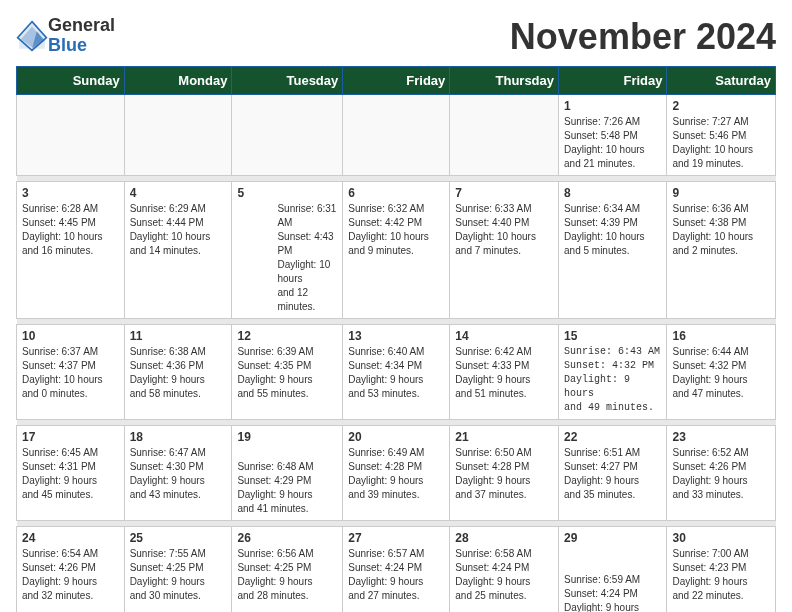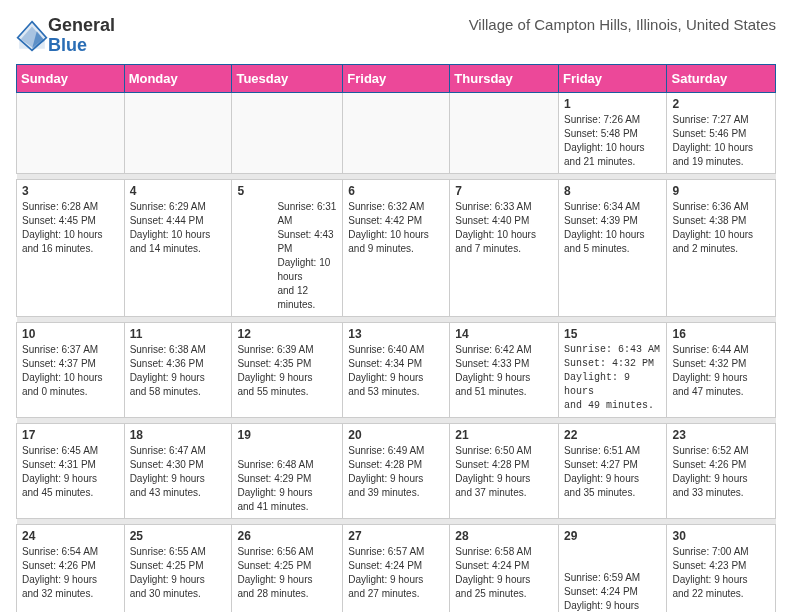--- a/index.html
+++ b/index.html
@@ -40,26 +40,26 @@
     .subtitle {
       font-size: 15px;
       color: #555;
     }
     .calendar {
       width: 100%;
       border-collapse: collapse;
       margin-top: 8px;
     }
     .calendar th {
-      background: #ec4899;
+      background: #14532d;
       color: #fff;
       padding: 6px 4px;
       font-size: 13px;
       font-weight: bold;
-      text-align: left;
+      text-align: right;
       border: 1px solid #1a5da0;
     }
     .calendar td {
       vertical-align: top;
       border: 1px solid #ccc;
       padding: 4px 5px;
       width: 113px;
       min-height: 80px;
       background: #fff;
       font-size: 10.5px;
@@ -97,21 +97,21 @@
       <polygon points="20,2 38,22 20,38 2,22" fill="none" stroke="#2a6db5" stroke-width="2"></polygon>
       <polygon points="20,8 34,24 20,34 6,24" fill="#2a6db5" opacity="0.3"></polygon>
       <polygon points="26,14 36,26 20,36" fill="#2a6db5" opacity="0.6"></polygon>
     </svg>
     <div class="logo-text">
       <div class="logo-general">General</div>
       <div class="logo-blue">Blue</div>
     </div>
   </div>
   <div class="title-block">
-    <div class="subtitle">Village of Campton Hills, Illinois, United States</div>
+    <div class="month-title">November 2024</div>
   </div>
 </div>
 
 <table class="calendar">
   <thead>
     <tr>
     <th>Sunday</th>
         <th>Monday</th>
         <th>Tuesday</th>
         <th>Friday</th>
@@ -334,21 +334,21 @@
       <tr>
         <td>
           <span class="day-number">24</span>
           <div class="day-info" style="white-space: pre-line;">Sunrise: 6:54 AM
 Sunset: 4:26 PM
 Daylight: 9 hours
 and 32 minutes.</div>
         </td>
         <td>
           <span class="day-number">25</span>
-          <div class="day-info" style="white-space: pre-line;">Sunrise: 6:55 AM
+          <div class="day-info" style="white-space: pre-line;">Sunrise: 7:55 AM
 Sunset: 4:25 PM
 Daylight: 9 hours
 and 30 minutes.</div>
         </td>
         <td>
           <span class="day-number">26</span>
           <div class="day-info" style="white-space: pre-line;">Sunrise: 6:56 AM
 Sunset: 4:25 PM
 Daylight: 9 hours
 and 28 minutes.</div>

